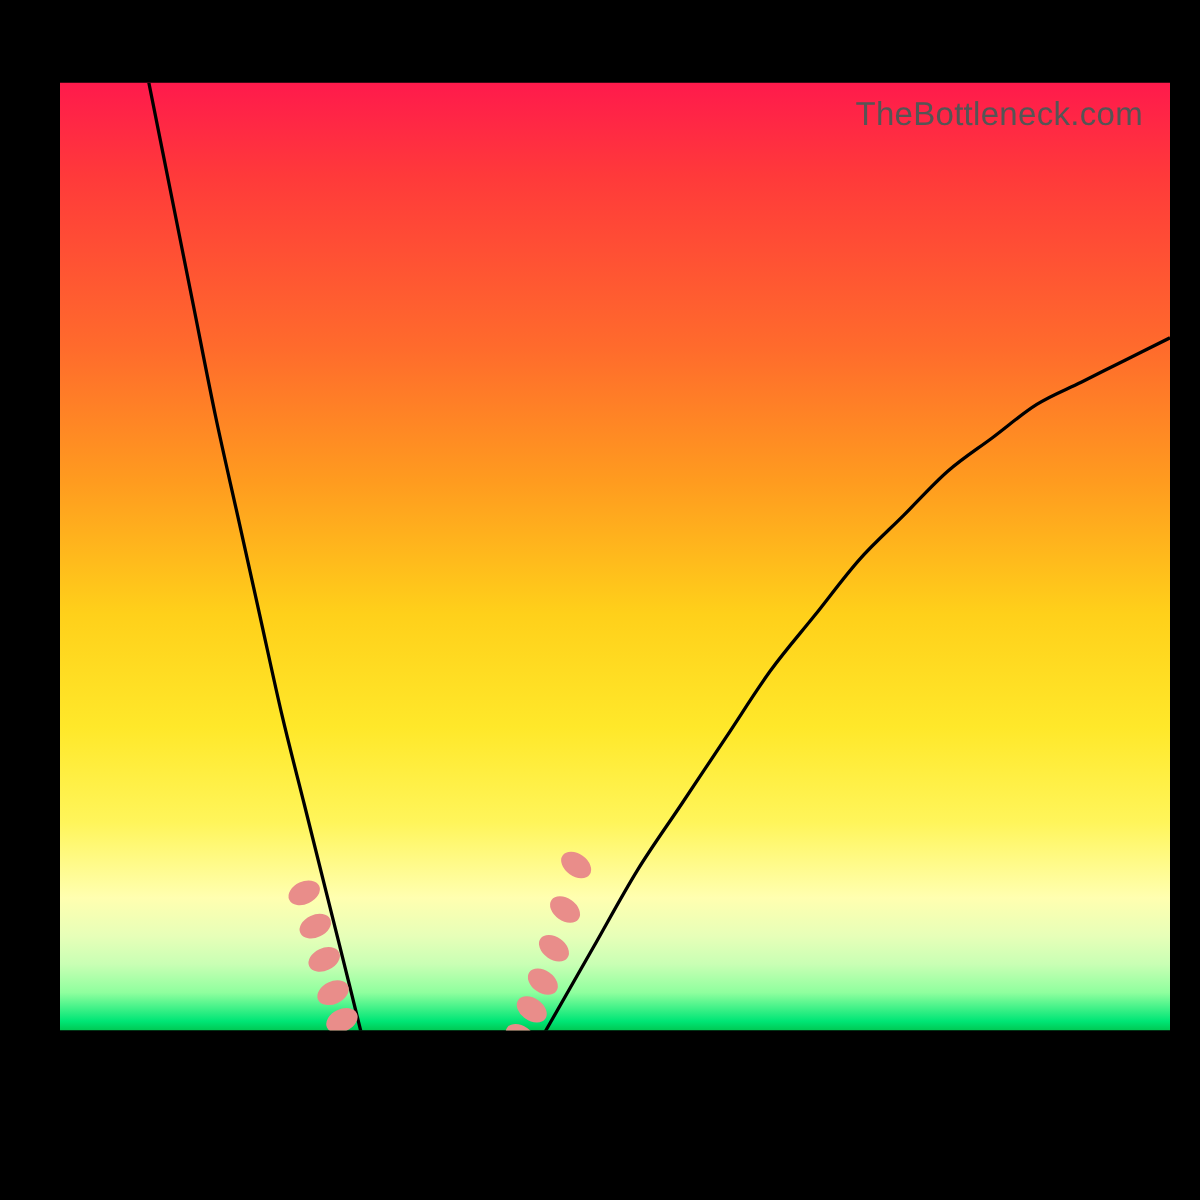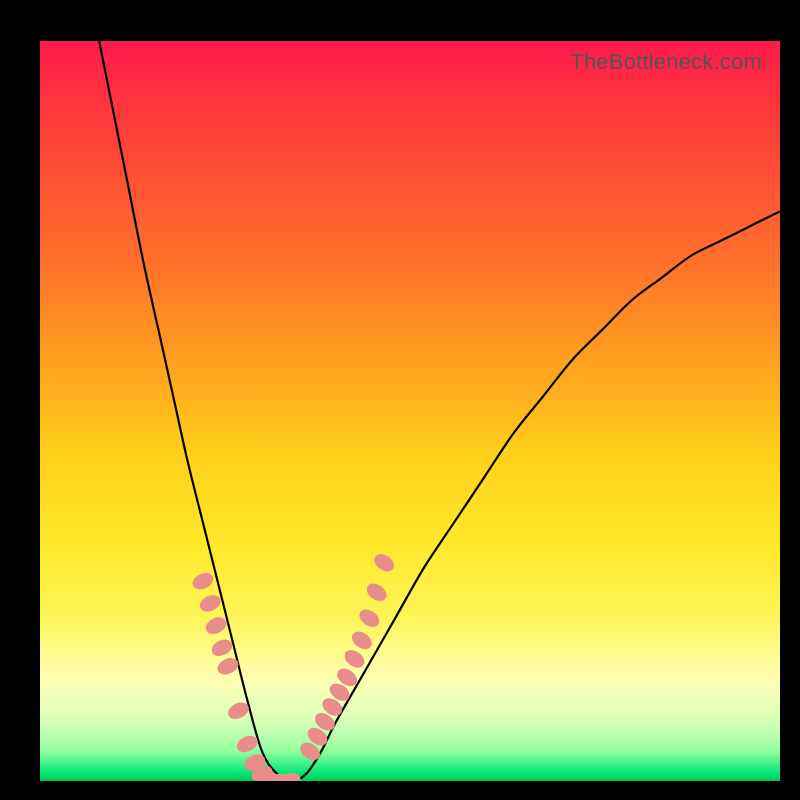--- a/index.html
+++ b/index.html
@@ -12,23 +12,23 @@
   }
   .frame {
     position: relative;
     width: 800px;
     height: 800px;
     background: #000;
   }
   .plot-area {
     position: absolute;
     left: 40px;
-    top: 41px;
+    top: 55px;
     width: 740px;
-    height: 740px;
+    height: 632px;
     overflow: hidden;
   }
   .gradient-bg {
     position: absolute;
     inset: 0;
     background: linear-gradient(to bottom,
       #ff1a4c 0%,
       #ff3a3a 10%,
       #ff6b2c 28%,
       #ff9b1f 42%,

